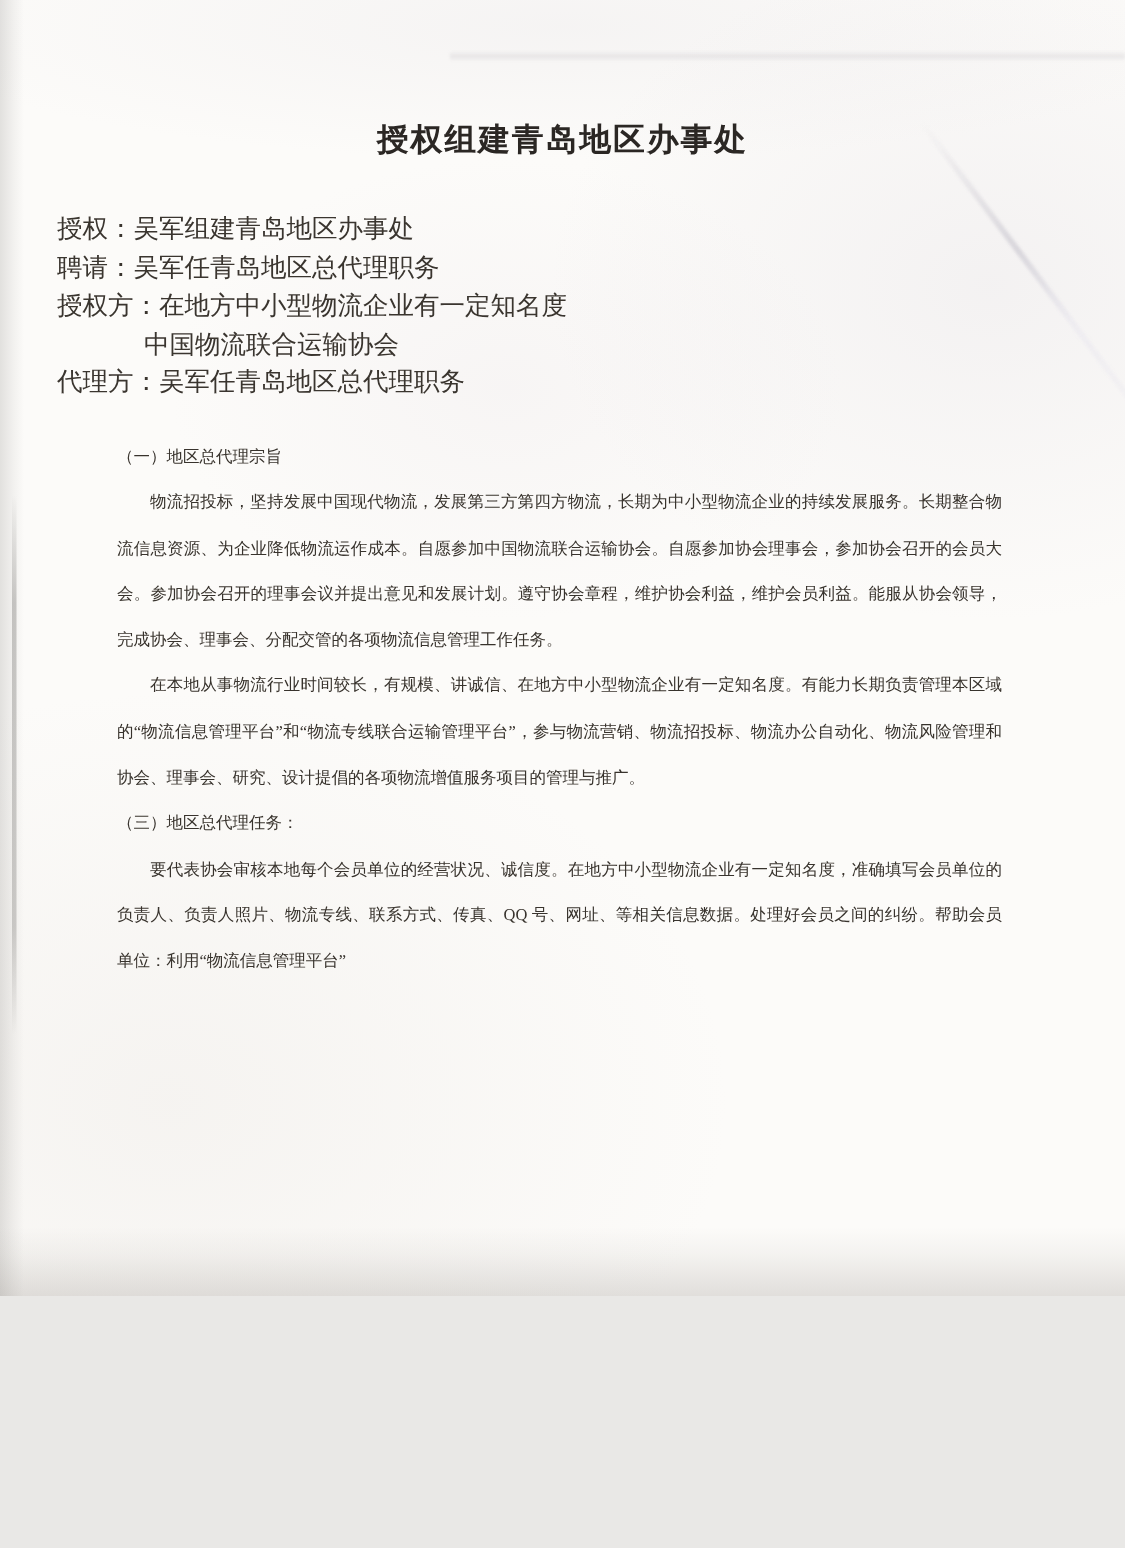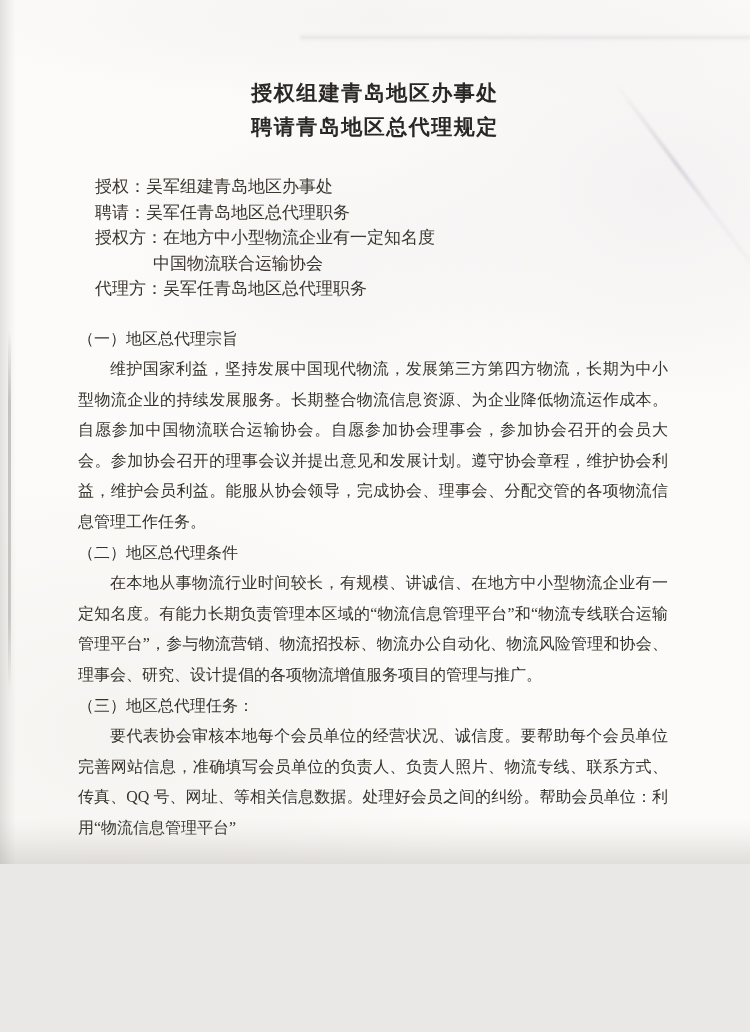--- a/index.html
+++ b/index.html
@@ -49,28 +49,28 @@
     filter: blur(1px);
     pointer-events: none;
   }
   
   .title-block { padding-top: 76px; text-align: center; }
   .doc-title {
     font-size: 21px; font-weight: 700; line-height: 34px;
     letter-spacing: 1.5px; color: #2b2724;
   }
   .hdr-block {
-    margin: 30px 0 0 95px;
+    margin: 30px 0 0 38px;
     font-size: 17px; line-height: 25.5px;
     color: #3a352f;
   }
   .hdr-row.indent { padding-left: 58px; }
   .body-block {
     margin: 22px 82px 0 78px;
-    font-size: 16px; line-height: 30.6px;
+    font-size: 11px; line-height: 30.6px;
     text-align: justify;
     color: #38332d;
   }
   .sec-heading { text-align: left; }
   .para { margin: 0; text-indent: 2em; }
   .footer {
     position: absolute; top: 1001px; left: 0; width: 100%;
     text-align: center; font-size: 12.5px; letter-spacing: 2px;
     color: #4a453f;
   }
@@ -78,40 +78,38 @@
 </head>
 <body>
 
 <div class="paper">
 
   <div class="smudge-top"></div>
   <div class="crease-diagonal"></div>
 
   <div class="title-block">
     <div class="doc-title">授权组建青岛地区办事处</div>
-    <div class="doc-title">聘请青岛地区总代理规定</div>
   </div>
 
   <div class="hdr-block">
     <div class="hdr-row"><span class="hdr-label">授权：</span><span class="hdr-value">吴军组建青岛地区办事处</span></div>
     <div class="hdr-row"><span class="hdr-label">聘请：</span><span class="hdr-value">吴军任青岛地区总代理职务</span></div>
     <div class="hdr-row"><span class="hdr-label">授权方：</span><span class="hdr-value">在地方中小型物流企业有一定知名度</span></div>
     <div class="hdr-row indent"><span class="hdr-value">中国物流联合运输协会</span></div>
     <div class="hdr-row"><span class="hdr-label">代理方：</span><span class="hdr-value">吴军任青岛地区总代理职务</span></div>
   </div>
 
   <div class="body-block">
     <div class="sec-heading">（一）地区总代理宗旨</div>
-    <p class="para">维护国家利益，坚持发展中国现代物流，发展第三方第四方物流，长期为中小型物流企业的持续发展服务。长期整合物流信息资源、为企业降低物流运作成本。自愿参加中国物流联合运输协会。自愿参加协会理事会，参加协会召开的会员大会。参加协会召开的理事会议并提出意见和发展计划。遵守协会章程，维护协会利益，维护会员利益。能服从协会领导，完成协会、理事会、分配交管的各项物流信息管理工作任务。</p>
+    <p class="para">物流招投标，坚持发展中国现代物流，发展第三方第四方物流，长期为中小型物流企业的持续发展服务。长期整合物流信息资源、为企业降低物流运作成本。自愿参加中国物流联合运输协会。自愿参加协会理事会，参加协会召开的会员大会。参加协会召开的理事会议并提出意见和发展计划。遵守协会章程，维护协会利益，维护会员利益。能服从协会领导，完成协会、理事会、分配交管的各项物流信息管理工作任务。</p>
 
-    <div class="sec-heading">（二）地区总代理条件</div>
     <p class="para">在本地从事物流行业时间较长，有规模、讲诚信、在地方中小型物流企业有一定知名度。有能力长期负责管理本区域的“物流信息管理平台”和“物流专线联合运输管理平台”，参与物流营销、物流招投标、物流办公自动化、物流风险管理和协会、理事会、研究、设计提倡的各项物流增值服务项目的管理与推广。</p>
 
     <div class="sec-heading">（三）地区总代理任务：</div>
-    <p class="para">要代表协会审核本地每个会员单位的经营状况、诚信度。要帮助每个会员单位完善网站信息，准确填写会员单位的负责人、负责人照片、物流专线、联系方式、传真、QQ 号、网址、等相关信息数据。处理好会员之间的纠纷。帮助会员单位：利用“物流信息管理平台”</p>
+    <p class="para">要代表协会审核本地每个会员单位的经营状况、诚信度。在地方中小型物流企业有一定知名度，准确填写会员单位的负责人、负责人照片、物流专线、联系方式、传真、QQ 号、网址、等相关信息数据。处理好会员之间的纠纷。帮助会员单位：利用“物流信息管理平台”</p>
   </div>
 
   <div class="footer">第 1 页 共 3 页</div>
 
   <div class="edge-left"></div>
   <div class="edge-left-line"></div>
   <div class="edge-bottom"></div>
 </div>
 
 </body></html>

